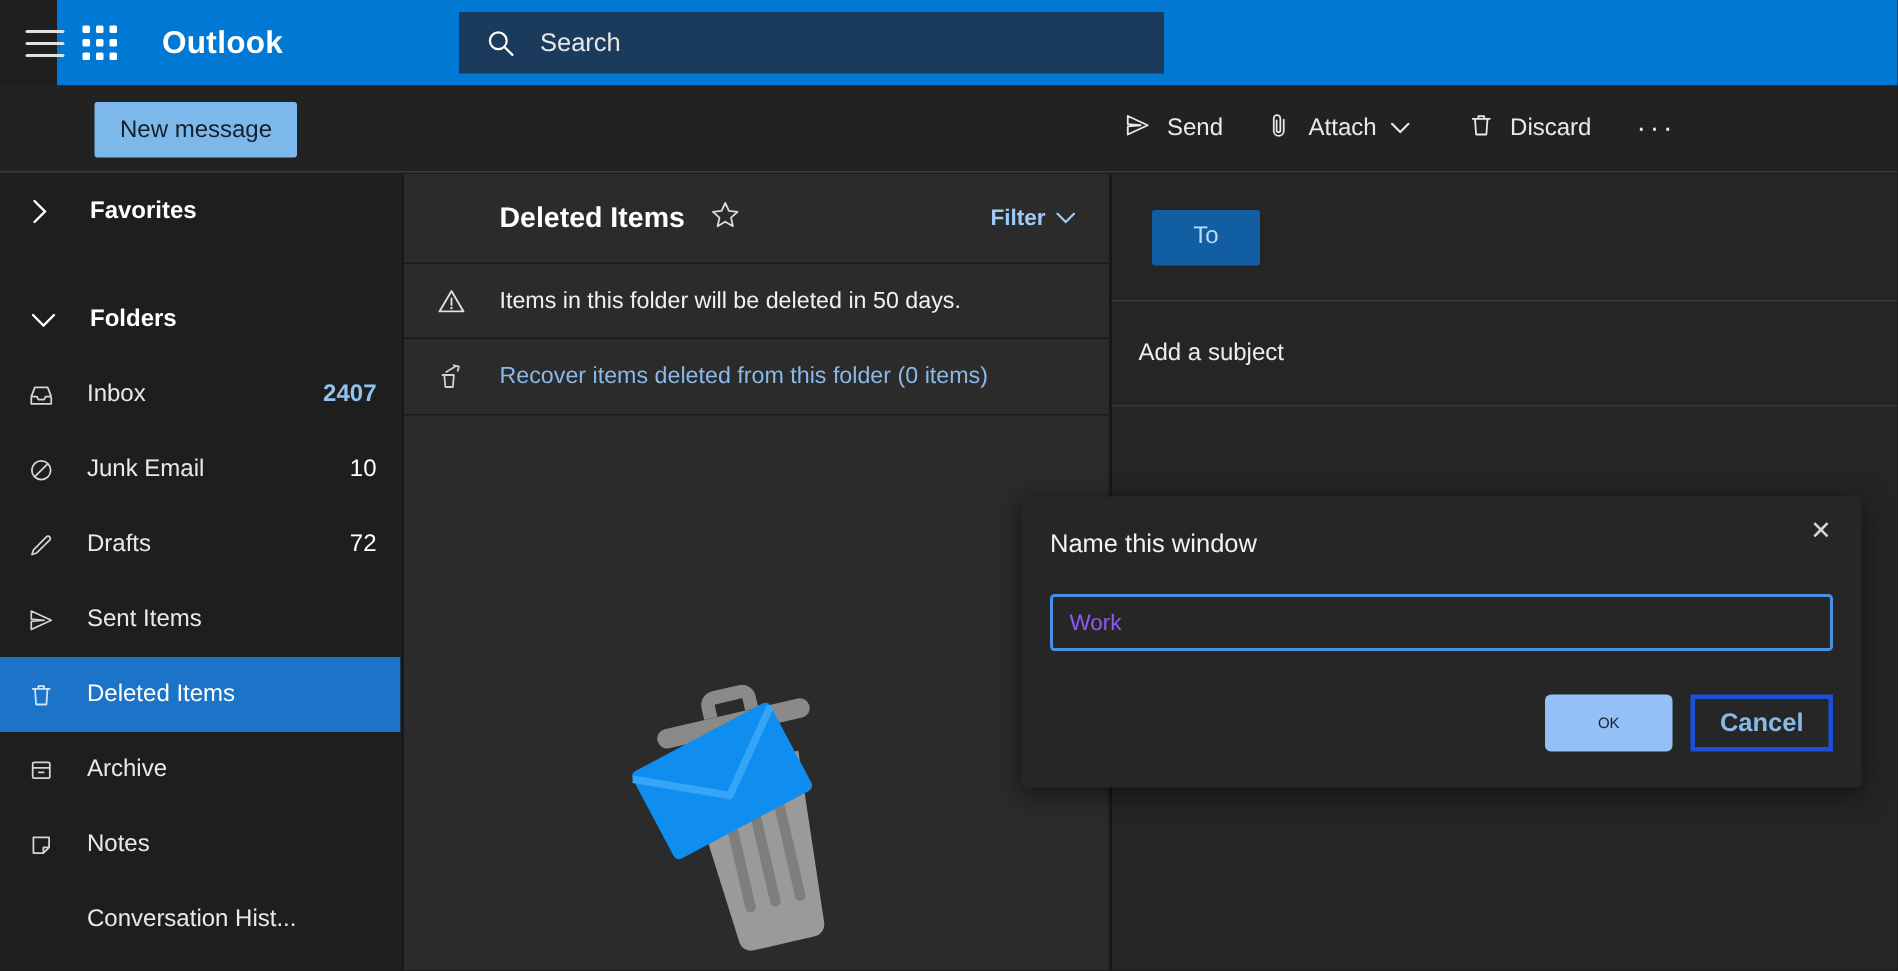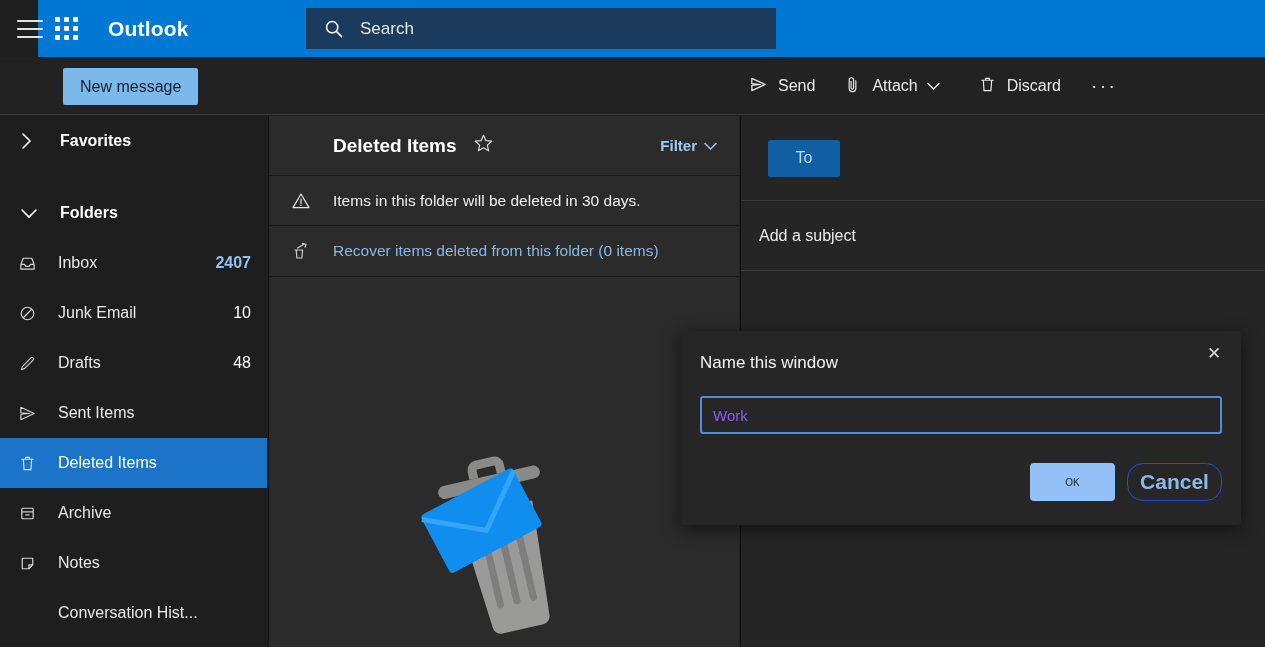--- a/index.html
+++ b/index.html
@@ -152,21 +152,21 @@
   }
   .dlg-actions {
     position: absolute; right: 19px; bottom: 24px; display: flex; gap: 12px;
   }
   .btn-ok {
     width: 85px; height: 38px; background: #92c0f7; color: #1a1f29; border: none;
     border-radius: 4px; font-size: 10px; cursor: pointer; font-family: inherit;
   }
   .btn-cancel {
     width: 95px; height: 38px; background: transparent; color: #8ab9e8;
-    border: 1px solid #1d4ed8; border-radius: 16px; font-size: 21px; cursor: pointer;
+    border: 3px solid #1d4ed8; border-radius: 0; font-size: 17px; cursor: pointer;
     font-family: inherit; font-weight: bold;
   }
 </style>
 </head>
 <body>
 
 <div id="app">
 
   <div class="topbar">
     <div class="waffle">
@@ -282,21 +282,21 @@
       <span class="count">10</span>
     </div>
 
     <div class="nav-item">
       <span class="ico">
         <svg width="19" height="19" viewBox="0 0 20 20">
           <path d="M3.5 16.5 l1.1 -3.3 L13.6 4.1 a1.6 1.6 0 0 1 2.3 2.3 L6.8 15.4 Z" fill="none" stroke="currentColor" stroke-width="1.2" stroke-linejoin="round"></path>
         </svg>
       </span>
       <span class="label">Drafts</span>
-      <span class="count">48</span>
+      <span class="count">72</span>
     </div>
 
     <div class="nav-item">
       <span class="ico">
         <svg width="19" height="19" viewBox="0 0 20 20">
           <path d="M3 3.5 L17 10 L3 16.5 L3 10.8 L12 10 L3 9.2 Z" fill="none" stroke="currentColor" stroke-width="1.2" stroke-linejoin="round"></path>
         </svg>
       </span>
       <span class="label">Sent Items</span>
       <span class="count"></span>
@@ -360,21 +360,21 @@
     </div>
 
     <div class="notice-row">
       <span class="ico">
         <svg width="20" height="20" viewBox="0 0 20 20">
           <path d="M10 3 L18 16.6 H2 Z" fill="none" stroke="#e0e0e0" stroke-width="1.25" stroke-linejoin="round"></path>
           <line x1="10" y1="8" x2="10" y2="12.3" stroke="#e0e0e0" stroke-width="1.25" stroke-linecap="round"></line>
           <circle cx="10" cy="14.3" r=".8" fill="#e0e0e0"></circle>
         </svg>
       </span>
-      <span class="txt">Items in this folder will be deleted in 30 days.</span>
+      <span class="txt">Items in this folder will be deleted in 50 days.</span>
     </div>
 
     <div class="notice-row linkrow">
       <span class="ico">
         <svg width="20" height="20" viewBox="0 0 20 20">
           <path d="M3.5 9 H12 M5.2 9 l.7 8 h5 l.7 -8" fill="none" stroke="#d0d0d0" stroke-width="1.2" stroke-linejoin="round"></path>
           <path d="M6.5 7 L12.5 3.4" stroke="#d0d0d0" stroke-width="1.2" stroke-linecap="round"></path>
           <path d="M11 2.4 l4 1 -1 3.3" fill="none" stroke="#d0d0d0" stroke-width="1.2" stroke-linejoin="round"></path>
         </svg>
       </span>

